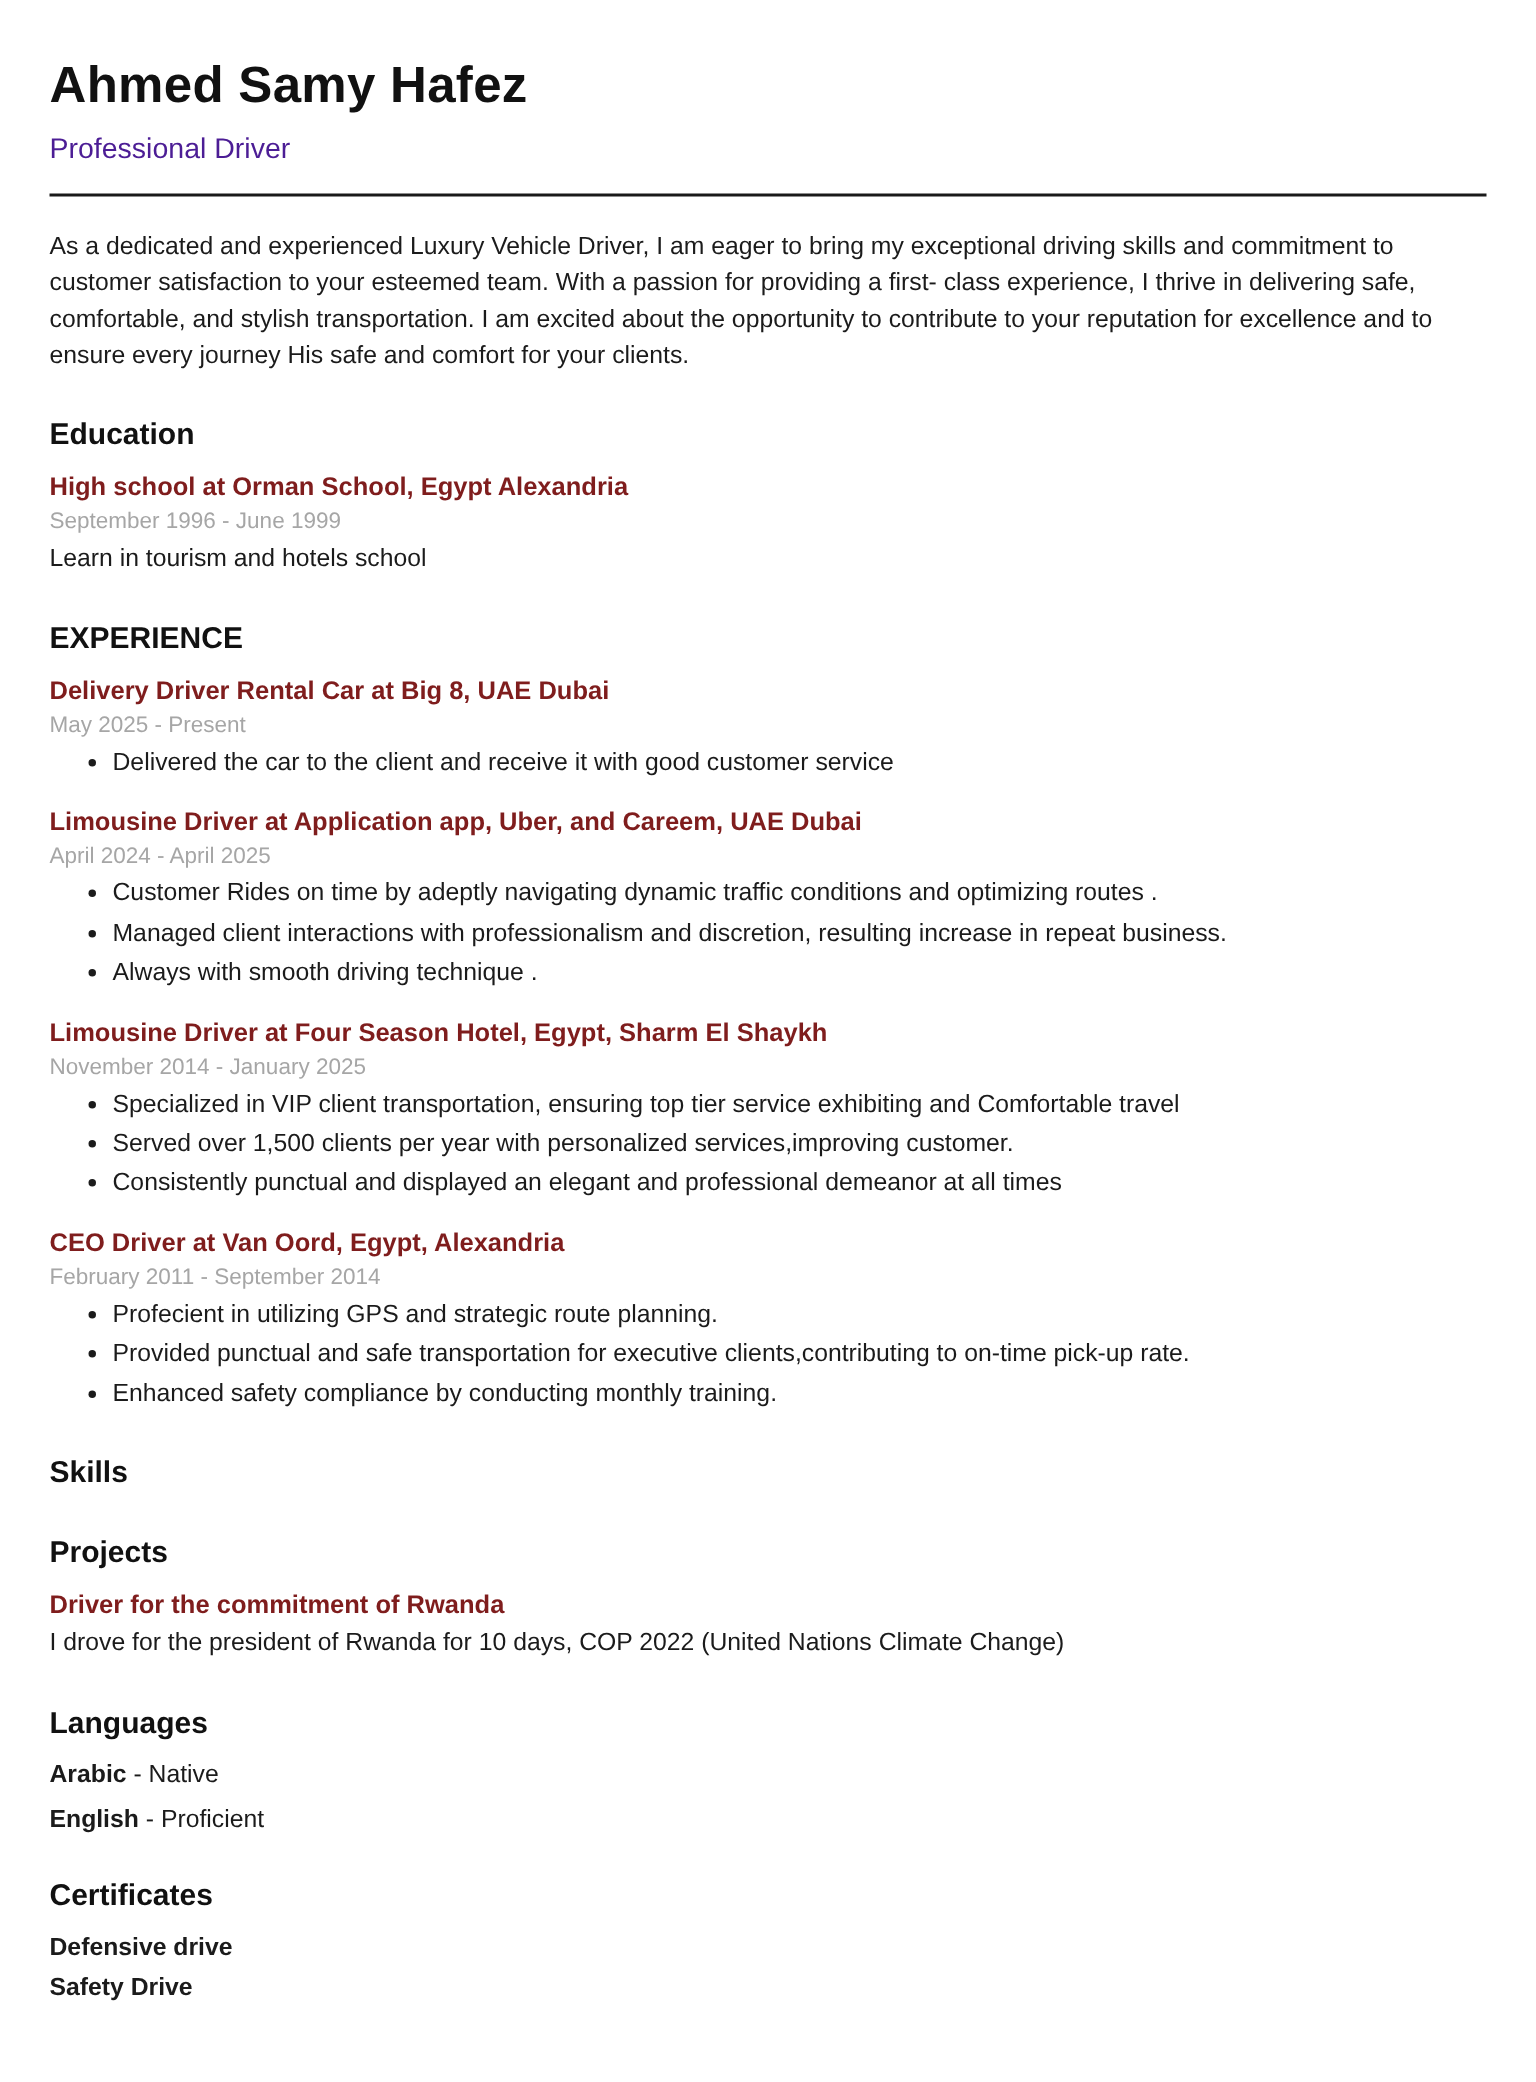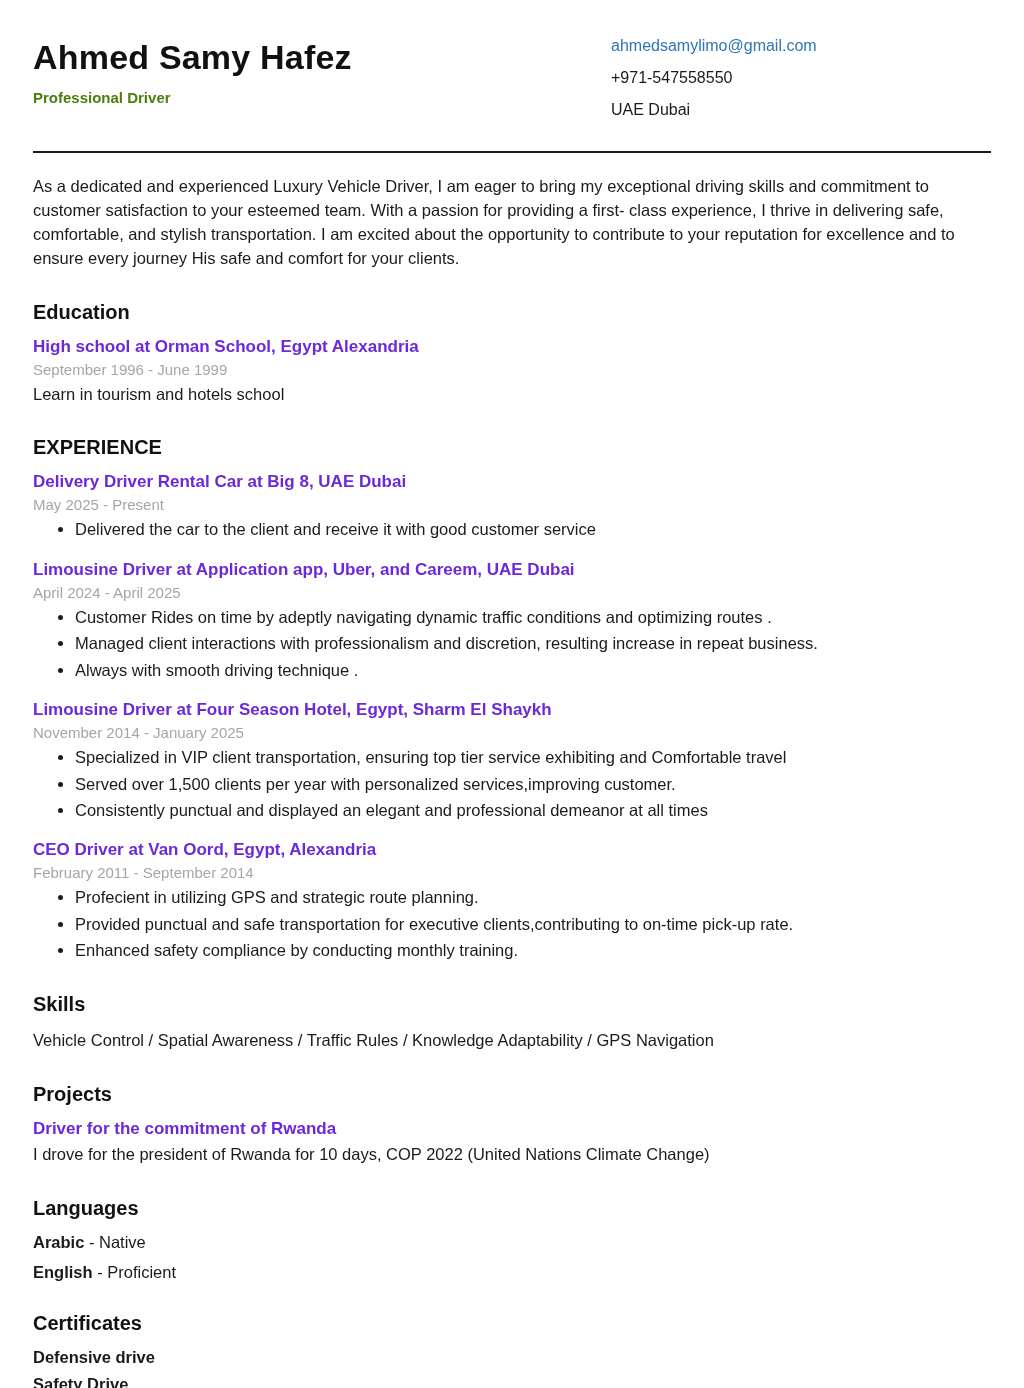--- a/index.html
+++ b/index.html
@@ -10,33 +10,33 @@
     min-height: 1388px;
     margin: 0 auto;
     background: #ffffff;
     padding: 30px 33px 40px 33px;
   }
 
   
   .header { display: flex; justify-content: center; align-items: flex-start; }
   .header-left { flex: 1; }
   .name { font-size: 34px; font-weight: 700; margin: 8px 0 12px 0; color: #111; letter-spacing: 0.2px; }
-  .role-title { font-size: 15px; margin: 0; color: #4d7c0f; font-weight: 700; }
+  .role-title { font-size: 19px; margin: 0; color: #4c1d95; font-weight: 400; }
   .contact { width: 380px; padding-top: 6px; font-size: 16px; }
   .contact-row { margin: 0 0 13px 0; line-height: 1.2; }
   .email-link { color: #2e75b6; text-decoration: none; cursor: pointer; }
   .divider { height: 2px; background: #1a1a1a; margin-top: 18px; }
 
   
   .summary { font-size: 16.5px; line-height: 1.47; margin: 21px 0 0 0; max-width: 958px; }
 
   
   .section-heading { font-size: 20px; font-weight: 700; margin: 30px 0 13px 0; color: #111; }
 
-  .entry-title { font-size: 17px; font-weight: 700; margin: 18px 0 4px 0; color: #6d28d9; }
+  .entry-title { font-size: 17px; font-weight: 700; margin: 18px 0 4px 0; color: #7f1d1d; }
   .entry-title.first { margin-top: 0; }
   .entry-dates { font-size: 15px; color: #a6a6a6; margin: 0 0 5px 0; }
   .entry-text { font-size: 16.5px; margin: 2px 0 0 0; line-height: 1.45; }
 
   ul.bullets { margin: 4px 0 0 0; padding-left: 42px; }
   ul.bullets li { font-size: 16.5px; line-height: 1.42; margin: 0 0 3px 0; }
 
   .skills-line { font-size: 16.5px; margin: 0; line-height: 1.45; }
 
   .lang-row { font-size: 16.5px; margin: 0 0 11px 0; }
@@ -46,25 +46,20 @@
 </style>
 </head>
 <body>
 
 <div class="page">
 
   <div class="header">
     <div class="header-left">
       <h1 class="name">Ahmed Samy Hafez</h1>
       <p class="role-title">Professional Driver</p>
-    </div>
-    <div class="contact">
-      <p class="contact-row"><a class="email-link">ahmedsamylimo@gmail.com</a></p>
-      <p class="contact-row">+971-547558550</p>
-      <p class="contact-row">UAE Dubai</p>
     </div>
   </div>
   <div class="divider"></div>
 
   <p class="summary">As a dedicated and experienced Luxury Vehicle Driver, I am eager to bring my exceptional driving skills and commitment to customer satisfaction to your esteemed team. With a passion for providing a first- class experience, I thrive in delivering safe, comfortable, and stylish transportation. I am excited about the opportunity to contribute to your reputation for excellence and to ensure every journey His safe and comfort for your clients.</p>
 
   <h2 class="section-heading">Education</h2>
   <p class="entry-title first">High school at Orman School, Egypt Alexandria</p>
   <p class="entry-dates">September 1996 - June 1999</p>
   <p class="entry-text">Learn in tourism and hotels school</p>
@@ -103,21 +98,20 @@
     <p class="entry-title">CEO Driver at Van Oord, Egypt, Alexandria</p>
     <p class="entry-dates">February 2011 - September 2014</p>
     <ul class="bullets">
       <li>Profecient in utilizing GPS and strategic route planning.</li>
       <li>Provided punctual and safe transportation for executive clients,contributing to on-time pick-up rate.</li>
       <li>Enhanced safety compliance by conducting monthly training.</li>
     </ul>
   </div>
 
   <h2 class="section-heading">Skills</h2>
-  <p class="skills-line">Vehicle Control / Spatial Awareness / Traffic Rules / Knowledge Adaptability / GPS Navigation</p>
 
   <h2 class="section-heading">Projects</h2>
   <p class="entry-title first">Driver for the commitment of Rwanda</p>
   <p class="entry-text">I drove for the president of Rwanda for 10 days, COP 2022 (United Nations Climate Change)</p>
 
   <h2 class="section-heading">Languages</h2>
   <p class="lang-row">
     <span class="lang-name">Arabic</span>
     <span>- Native</span>
   </p>

